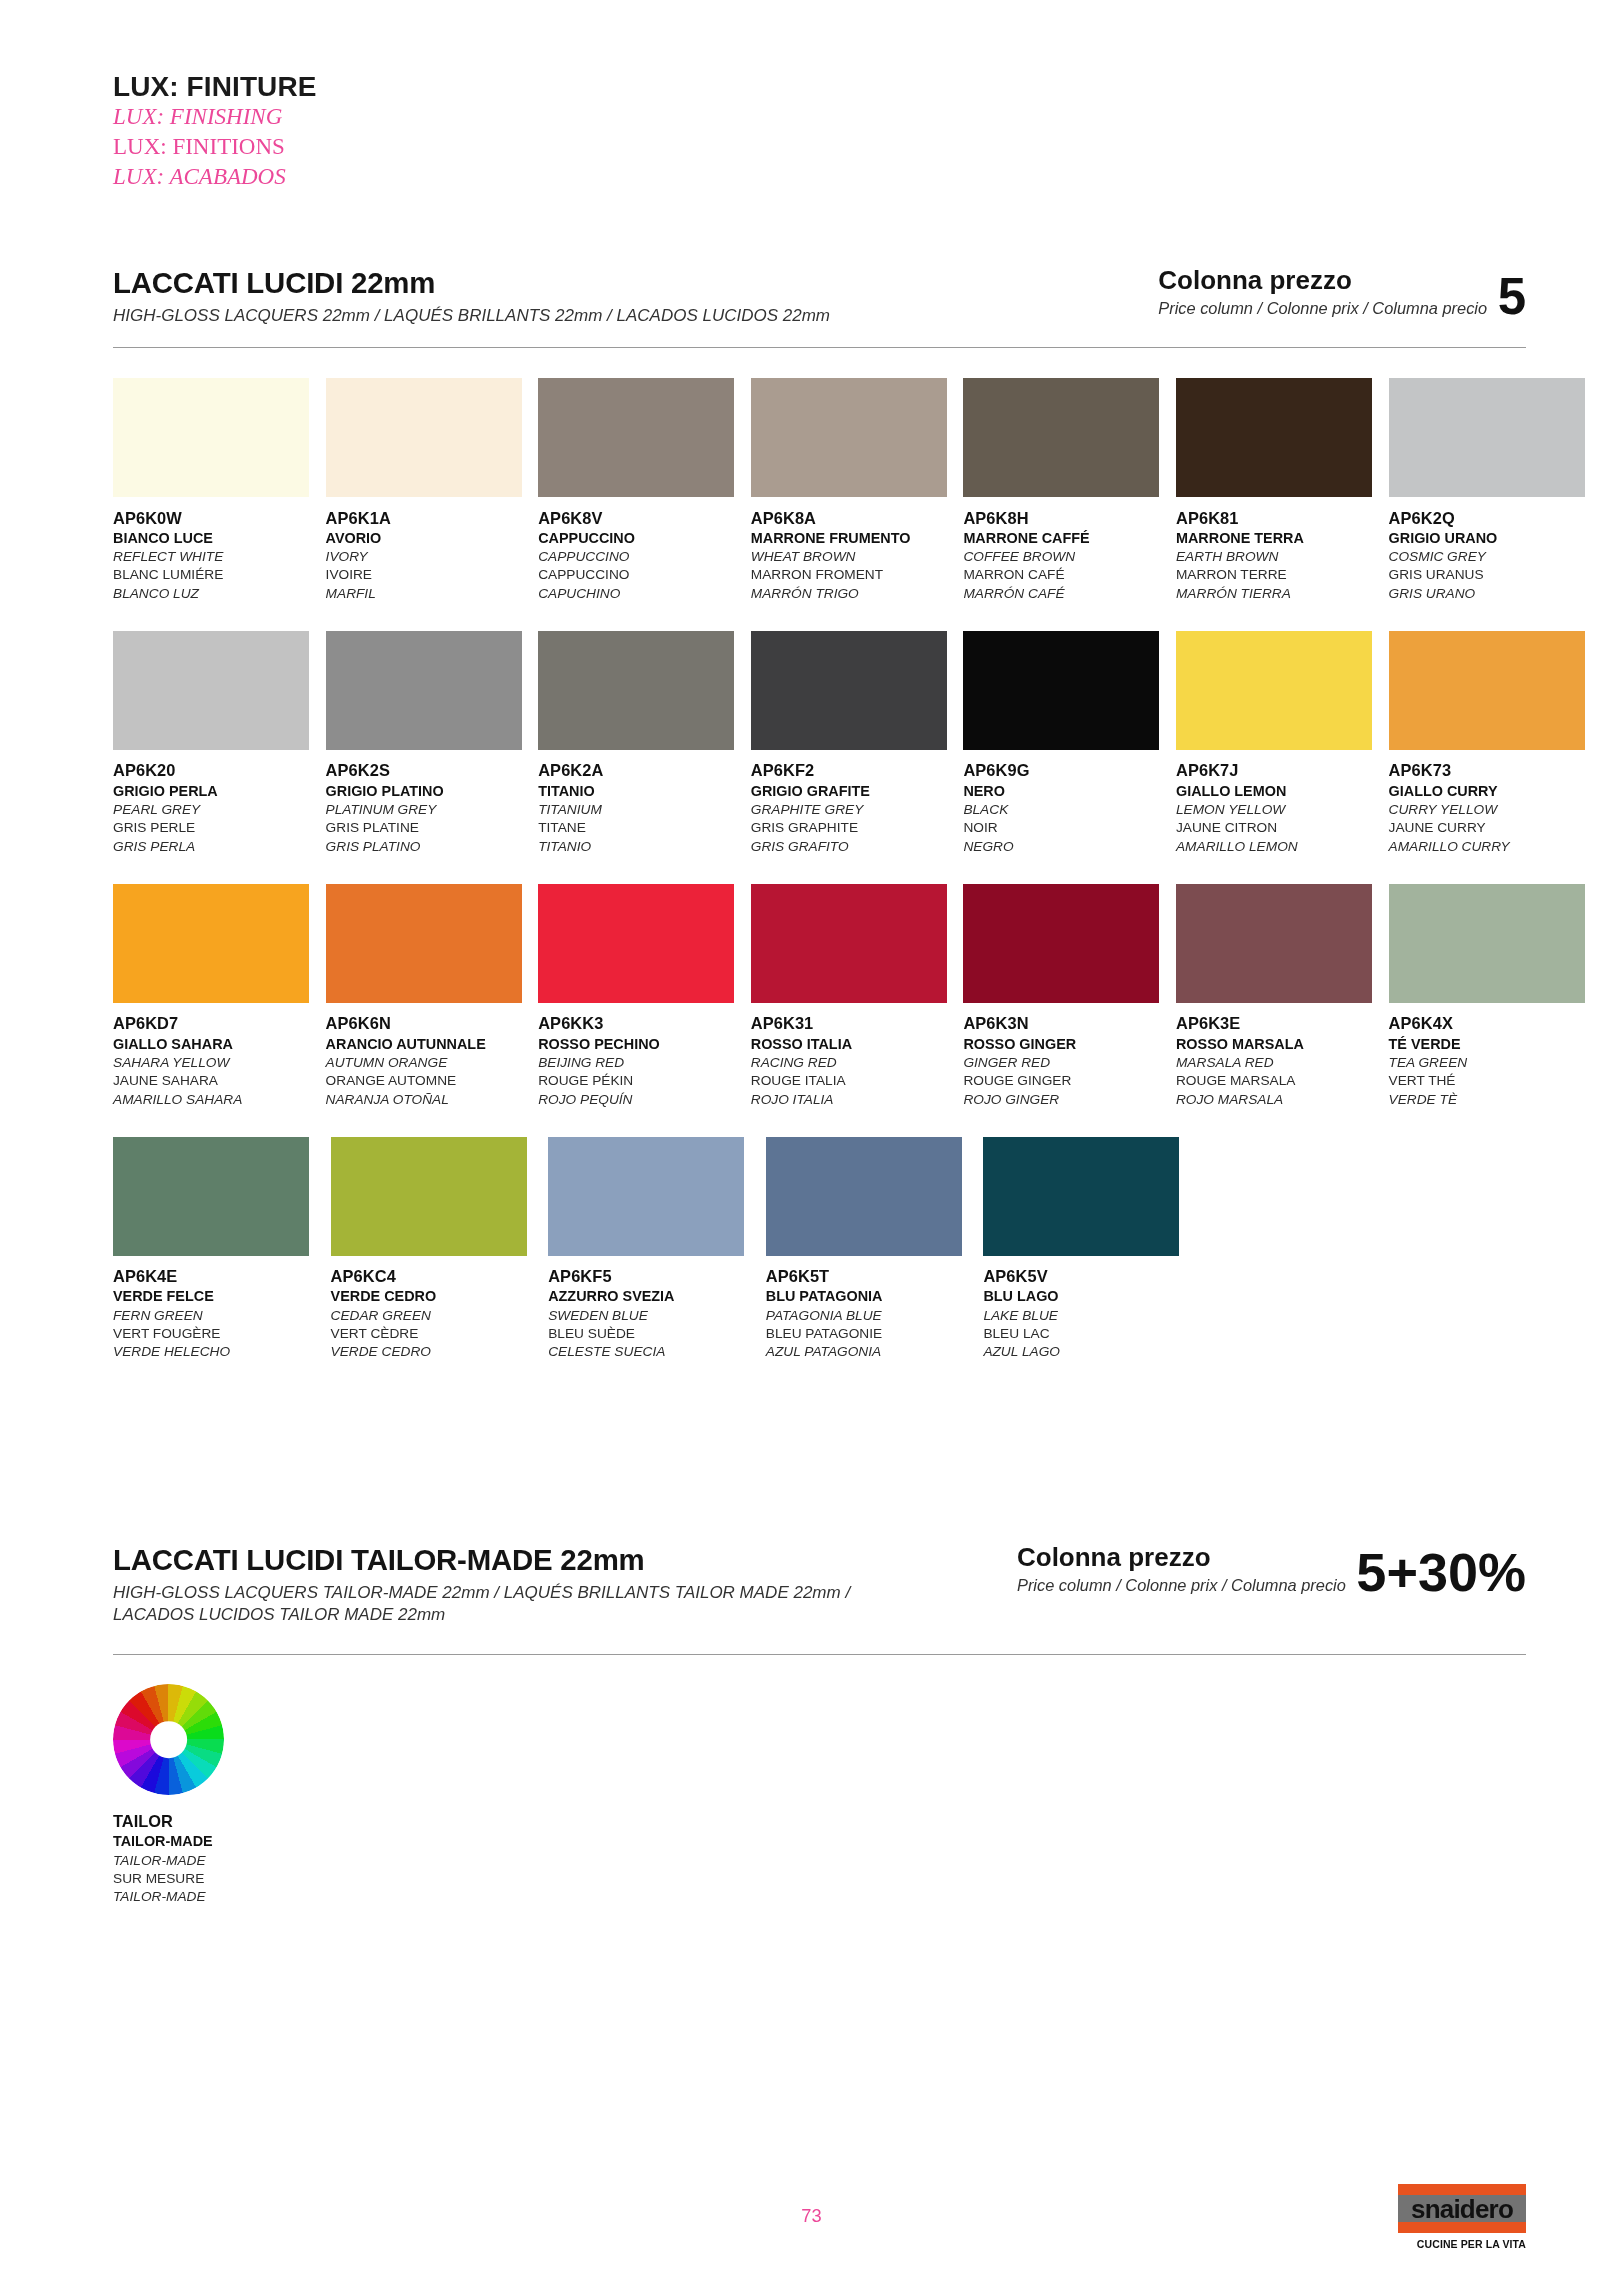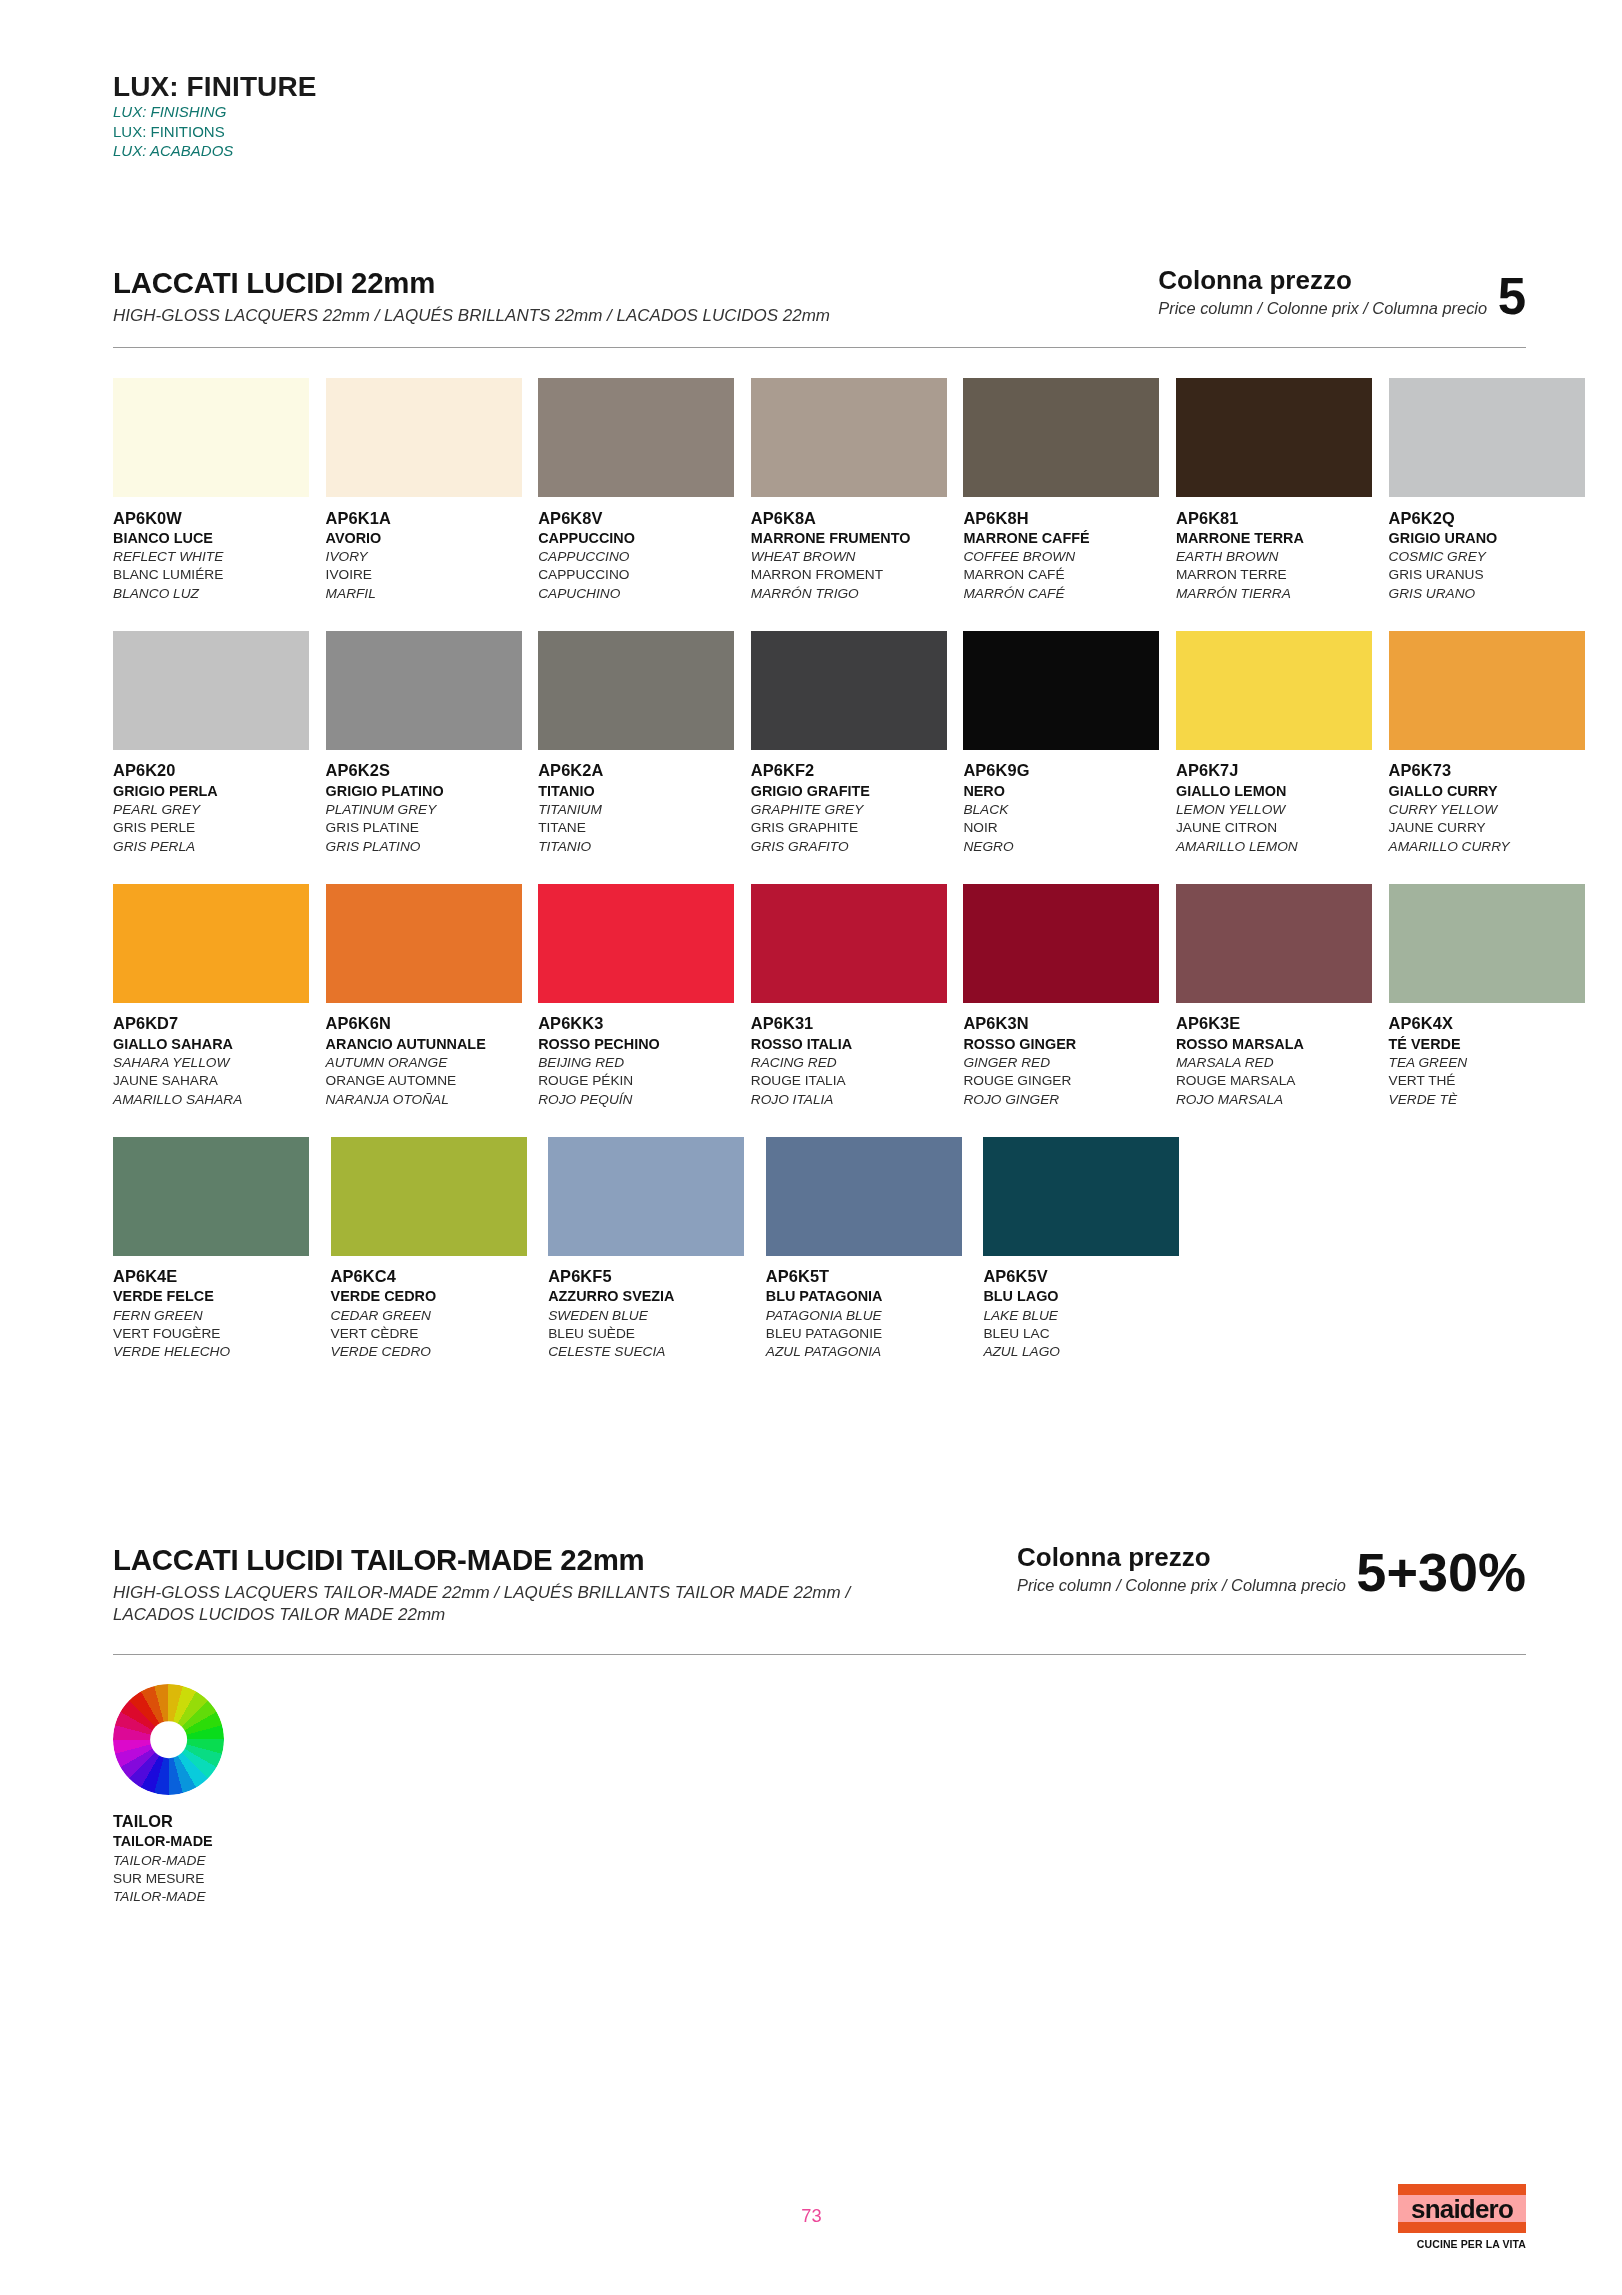--- a/index.html
+++ b/index.html
@@ -12,22 +12,23 @@
   }
   .page { position:relative; width:1623px; height:2295px; box-sizing:border-box; }
 
   
   .doc-header { position:absolute; left:113px; top:71px; }
   .doc-header .h-main {
     font-size:28px; font-weight:bold; letter-spacing:0.1px;
     color:#1a1a1a; line-height:1.12; white-space:nowrap;
   }
   .doc-header .h-sub {
-    font-size:15px; line-height:1.30; color:#0f766e; white-space:nowrap;
+    font-size:23px; line-height:1.30; color:#ec4899; white-space:nowrap;
     font-weight:400;
+    font-family:Liberation Serif, serif;
   }
   .h-sub.it { font-style:italic; }
 
   
   .section { position:absolute; left:0; right:0; }
   .sec-title-wrap { position:absolute; left:113px; top:0; }
   .sec-title {
     font-size:29.4px; font-weight:bold; color:#141414; line-height:1.08;
     letter-spacing:-0.2px; white-space:nowrap;
   }
@@ -67,21 +68,21 @@
   .t-it   { font-size:14.4px; font-weight:bold; color:#111; line-height:1.34; }
   .t-en   { font-size:13.7px; font-style:italic; color:#2c2c2c; line-height:1.34; }
   .t-fr   { font-size:13.7px; color:#2c2c2c; line-height:1.34; }
   .t-es   { font-size:13.7px; font-style:italic; color:#2c2c2c; line-height:1.34; }
 
   
   .page-num { position:absolute; left:0; right:0; top:2205px; text-align:center;
               font-size:18.3px; color:#ec4899; }
   .logo { position:absolute; right:97px; top:2184px; width:128px; }
   .logo .bar { height:10.5px; background:#e8531f; }
-  .logo .word { background:#fca5a5; padding:1.3px 0 0.7px 0; }
+  .logo .word { background:#737373; padding:1.3px 0 0.7px 0; }
   .logo .wordmark { font-size:26px; font-weight:bold; color:#111; line-height:1.0;
                     letter-spacing:-0.8px; text-align:center; font-stretch:condensed; }
   .logo .tagline { font-size:10.5px; font-weight:bold; color:#111; letter-spacing:0.1px;
                    text-align:right; margin-top:5.2px; white-space:nowrap; }
 </style>
 </head>
 <body>
 
 <div class="page">
 

